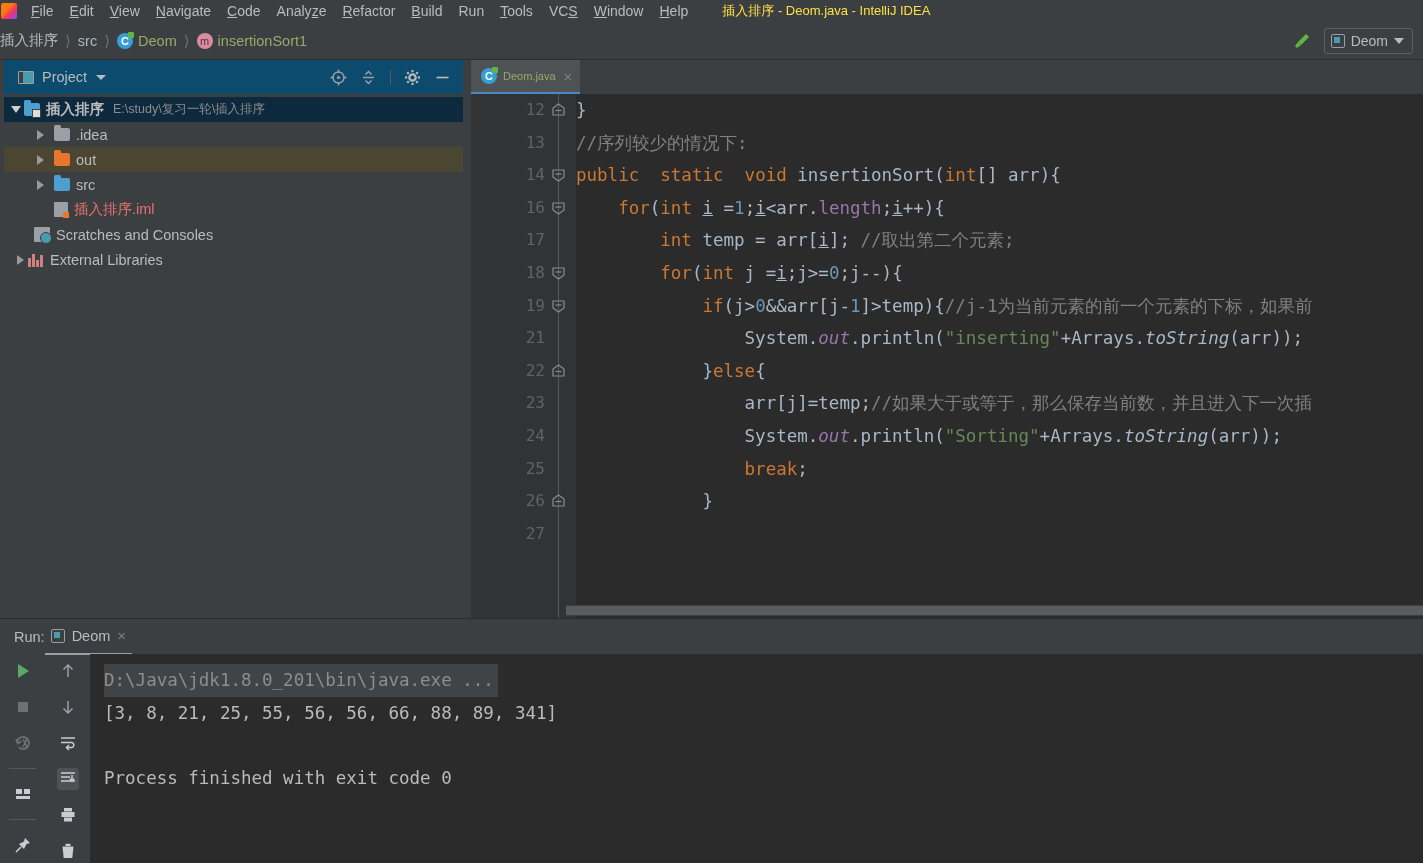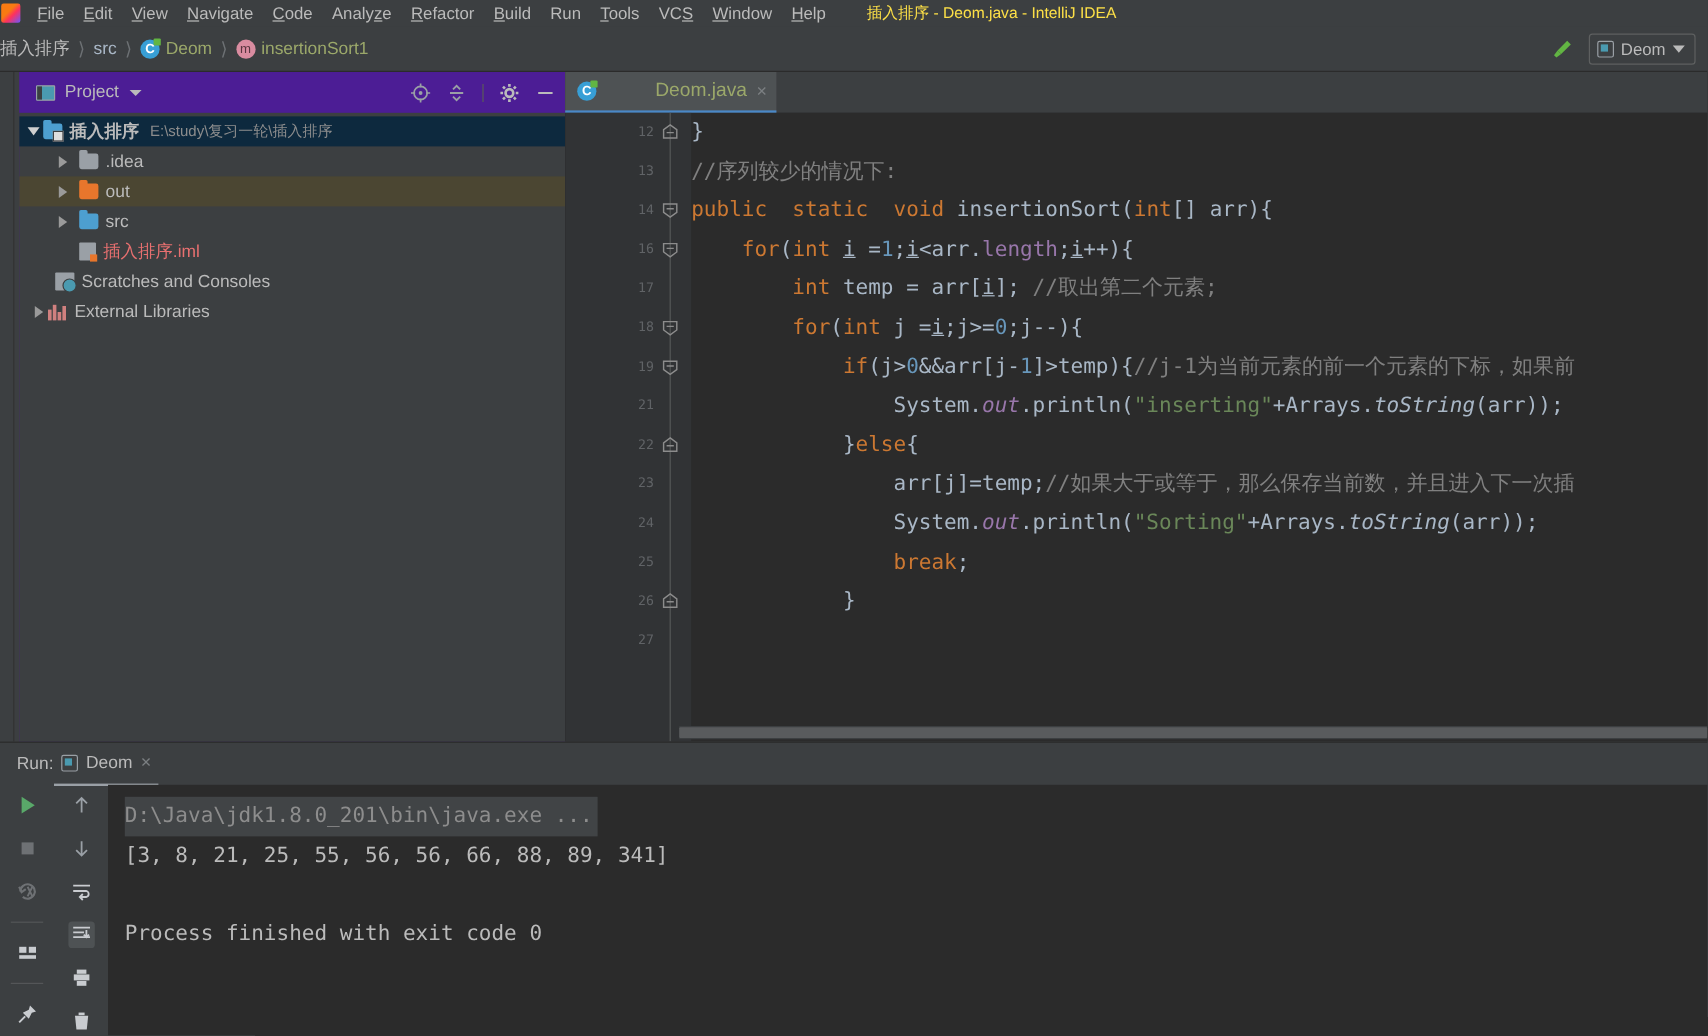--- a/index.html
+++ b/index.html
@@ -82,22 +82,22 @@
   }
 
   
   .stripe {
     position: absolute; left: 0; top: 60px; width: 12px; height: 558px;
     background: #3c3f41; border-right: 1px solid #323232;
   }
 
   
   .projpanel {
-    position: absolute; left: 16px; top: 60px; width: 459px; height: 558px;
-    background: #4c1d95; display: flex; flex-direction: column;
+    position: absolute; left: 4px; top: 60px; width: 459px; height: 558px;
+    background: #0c4a6e; display: flex; flex-direction: column;
   }
   .proj-head {
     height: 34px; display: flex; align-items: center; padding: 0 8px 0 14px;
     flex: 0 0 auto;
   }
   .proj-head-title { font-size: 14.5px; color: #bbbbbb; margin-left: 8px; }
   .ic-projwin {
     width: 16px; height: 13px; border: 1.5px solid #9aa0a6; border-radius: 1px;
     background: #4a9ab0; position: relative;
   }
@@ -176,35 +176,35 @@
   
   .editor {
     position: absolute; left: 471px; top: 60px; width: 952px; height: 558px;
     background: #2b2b2b;
   }
   .tabbar { height: 34px; background: #3c3f41; display: flex; align-items: stretch; }
   .tab {
     display: flex; align-items: center; padding: 0 8px 0 10px; gap: 6px;
     background: #4e5254; border-bottom: 2px solid #4a88c7;
   }
-  .tab-label { font-size: 16px; color: #9ba86a; margin-left: 43px; }
+  .tab-label { font-size: 11px; color: #9ba86a; }
   .tab-close { font-size: 15px; color: #7b7f82; margin-left: 2px; }
   .code-area { position: relative; height: 524px; background: #2b2b2b; overflow: hidden; }
   .gutter {
     position: absolute; left: 0; top: 0; width: 105px; height: 100%;
     background: #313335;
   }
   .fold-line {
     position: absolute; left: 87px; top: 0; width: 1px; height: 100%; background: #555758;
   }
   .lines { position: absolute; left: 0; top: 0; width: 100%; }
   .line { position: relative; height: 32.6px; }
   .lno {
     position: absolute; left: 0; width: 74px; text-align: right;
-    font-family: "DejaVu Sans Mono", monospace; font-size: 11px; color: #606366;
+    font-family: "DejaVu Sans Mono", monospace; font-size: 16px; color: #606366;
     line-height: 32.6px;
   }
   .fold {
     position: absolute; left: 80px; top: 9px; width: 15px; height: 14px;
   }
   .code {
     position: absolute; left: 105px; top: 0; white-space: pre;
     font-family: "DejaVu Sans Mono", monospace; font-size: 17.5px;
     line-height: 32.6px; color: #a9b7c6;
   }

